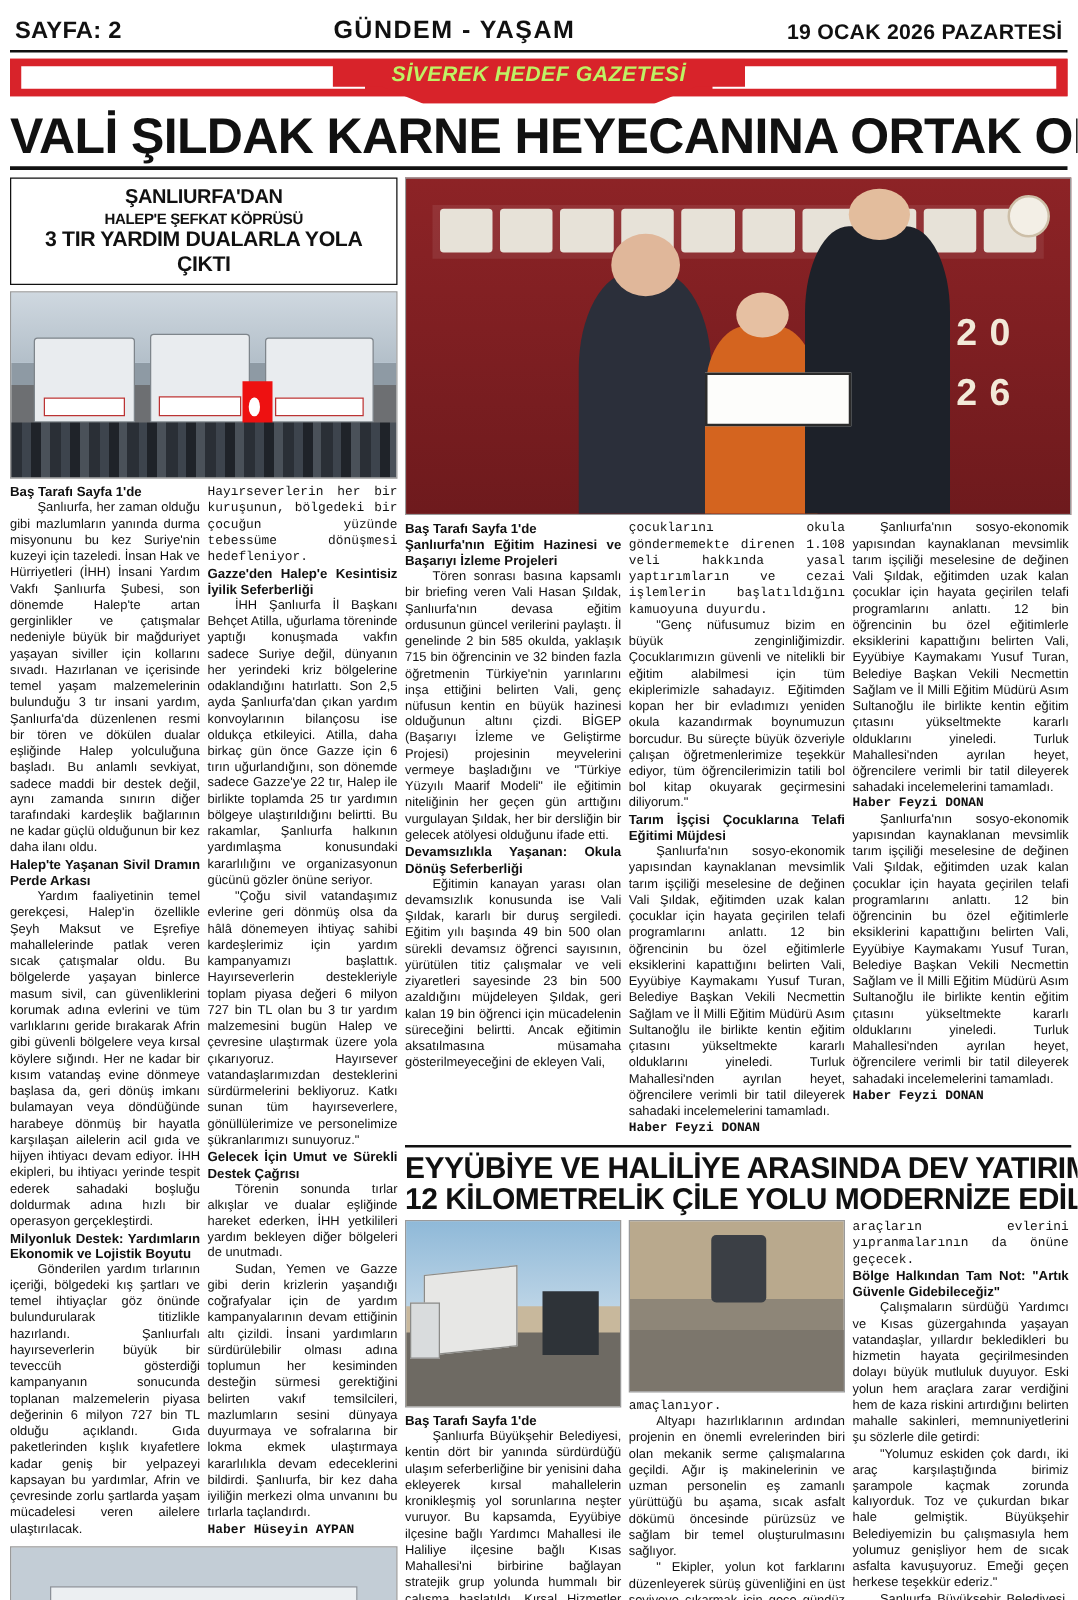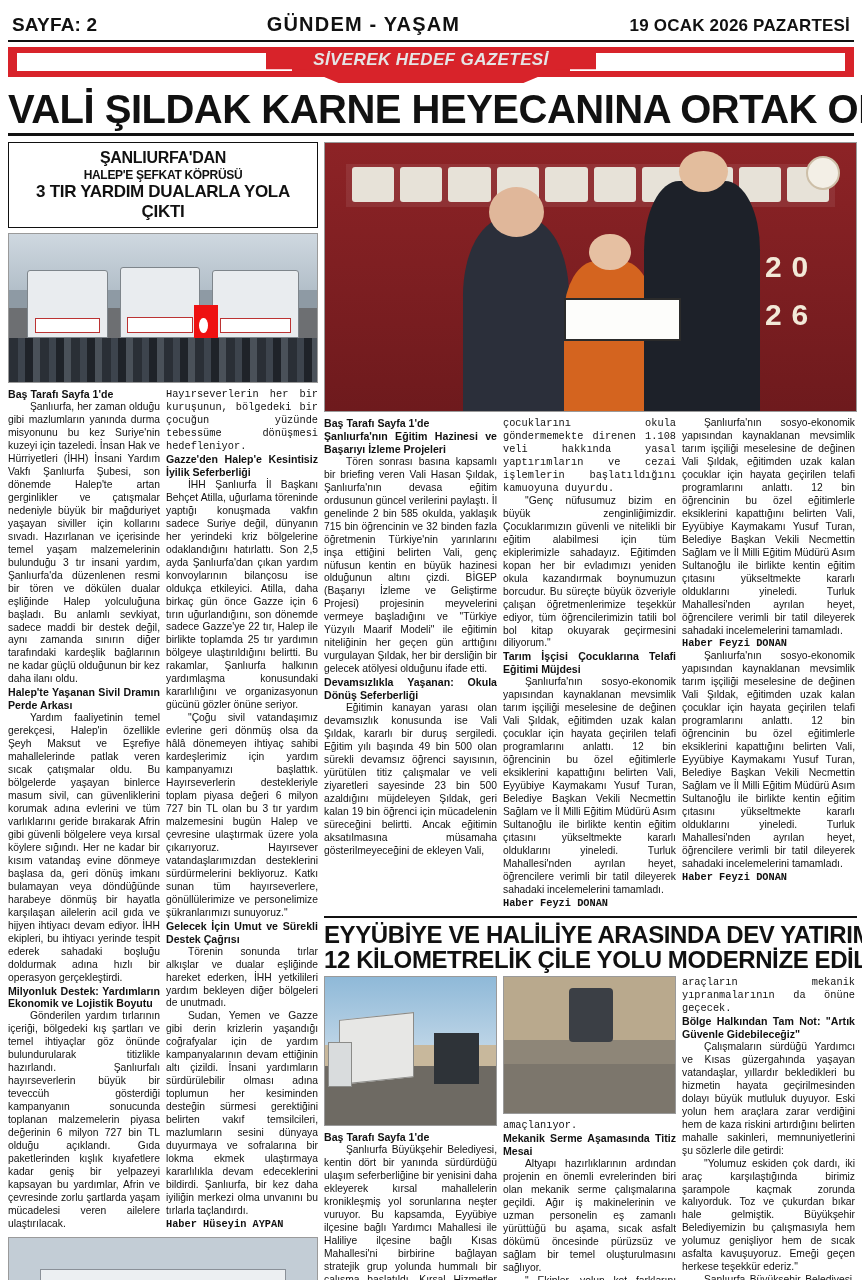--- a/index.html
+++ b/index.html
@@ -37,21 +37,21 @@
   }
   .brandband .inner-left { left:9px; right:auto; width:275px; }
   .brandband .inner-right { right:9px; width:275px; }
   .brandband .tab {
     position:absolute; left:50%; transform:translateX(-50%);
     top:0; width:330px; height:36px; background:#d8232a;
     clip-path:polygon(0 0,100% 0,100% 62%,88% 62%,78% 100%,22% 100%,12% 62%,0 62%);
     display:flex; align-items:flex-start; justify-content:center;
   }
   .brandband .tab span {
-    color:#e5e5e5; font-size:17px; font-weight:bold; letter-spacing:.4px;
+    color:#bef264; font-size:17px; font-weight:bold; letter-spacing:.4px;
     margin-top:3px; font-style:italic;
   }
 
   .mainhead {
     text-align:center; font-size:40px; font-weight:bold;
     letter-spacing:-0.5px; line-height:1.0; margin:6px 0 2px 0;
     white-space:nowrap;
   }
   .headrule { height:3px; background:#111; margin:4px 0 6px 0; }
 
@@ -286,30 +286,29 @@
           </div>
         </div>
 
         <div class="lc">
           <div class="photo ph-road1">
             <div class="mach"></div>
             <div class="lane"></div>
           </div>
           <div class="body-col" style="margin-top:5px;">
             <p class="noind">amaçlanıyor.</p>
-            <h4>Mekanik Serme Aşamasında Titiz Mesai</h4>
             <p>Altyapı hazırlıklarının ardından projenin en önemli evrelerinden biri olan mekanik serme çalışmalarına geçildi. Ağır iş makinelerinin ve uzman personelin eş zamanlı yürüttüğü bu aşama, sıcak asfalt dökümü öncesinde pürüzsüz ve sağlam bir temel oluşturulmasını sağlıyor.</p>
             <p>" Ekipler, yolun kot farklarını düzenleyerek sürüş güvenliğini en üst seviyeye çıkarmak için gece gündüz demeden mesai harcıyor. Mekanik serme işleminin bitimiyle birlikte, güzergah tamamen sıcak asfaltla (BSK) kaplanacak.</p>
 
           </div>
         </div>
 
         <div class="lc">
           <div class="body-col">
-            <p class="noind">araçların mekanik yıpranmalarının da önüne geçecek.</p>
+            <p class="noind">araçların evlerini yıpranmalarının da önüne geçecek.</p>
             <h4>Bölge Halkından Tam Not: "Artık Güvenle Gidebileceğiz"</h4>
             <p>Çalışmaların sürdüğü Yardımcı ve Kısas güzergahında yaşayan vatandaşlar, yıllardır bekledikleri bu hizmetin hayata geçirilmesinden dolayı büyük mutluluk duyuyor. Eski yolun hem araçlara zarar verdiğini hem de kaza riskini artırdığını belirten mahalle sakinleri, memnuniyetlerini şu sözlerle dile getirdi:</p>
             <p>"Yolumuz eskiden çok dardı, iki araç karşılaştığında birimiz şarampole kaçmak zorunda kalıyorduk. Toz ve çukurdan bıkar hale gelmiştik. Büyükşehir Belediyemizin bu çalışmasıyla hem yolumuz genişliyor hem de sıcak asfalta kavuşuyoruz. Emeği geçen herkese teşekkür ederiz."</p>
             <p>Şanlıurfa Büyükşehir Belediyesi, "kırsalda asfaltlanmamış yol bırakmama" hedefi doğrultusunda Yardımcı-Kısas hattındaki bu çalışmayı kısa sürede tamamlamayı planlıyor. Bölge ekonomisine doğrudan katkı sağlayacak olan bu yatırım, çiftçilerin ürünlerini pazara daha hızlı ve hasarsız ulaştırmasına da olanak tanıyacak. Belediye yetkilileri, benzer çalışmaların il genelindeki diğer kritik grup yollarında da plan dahilinde devam edeceğini vurguladı.</p>
 
           </div>
         </div>
       </div>
     </div>
   </div>

